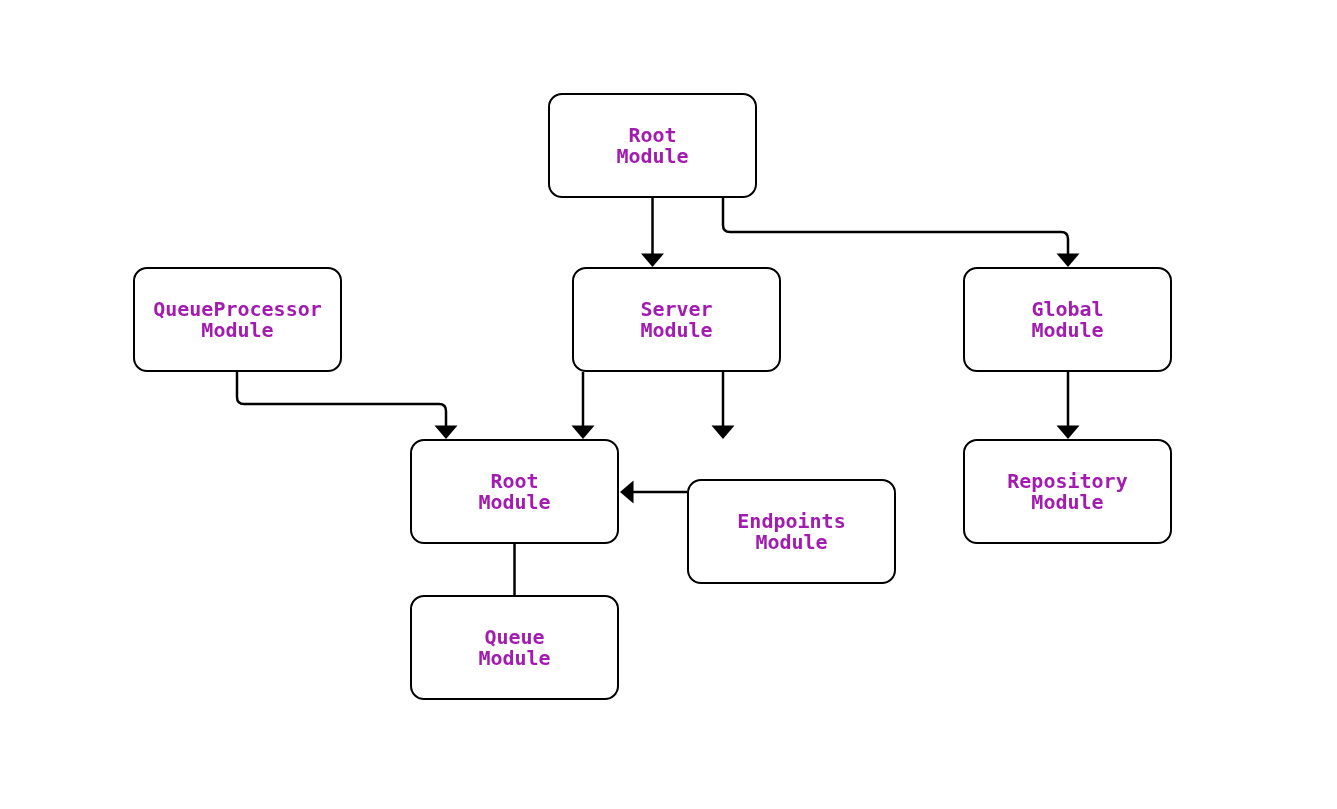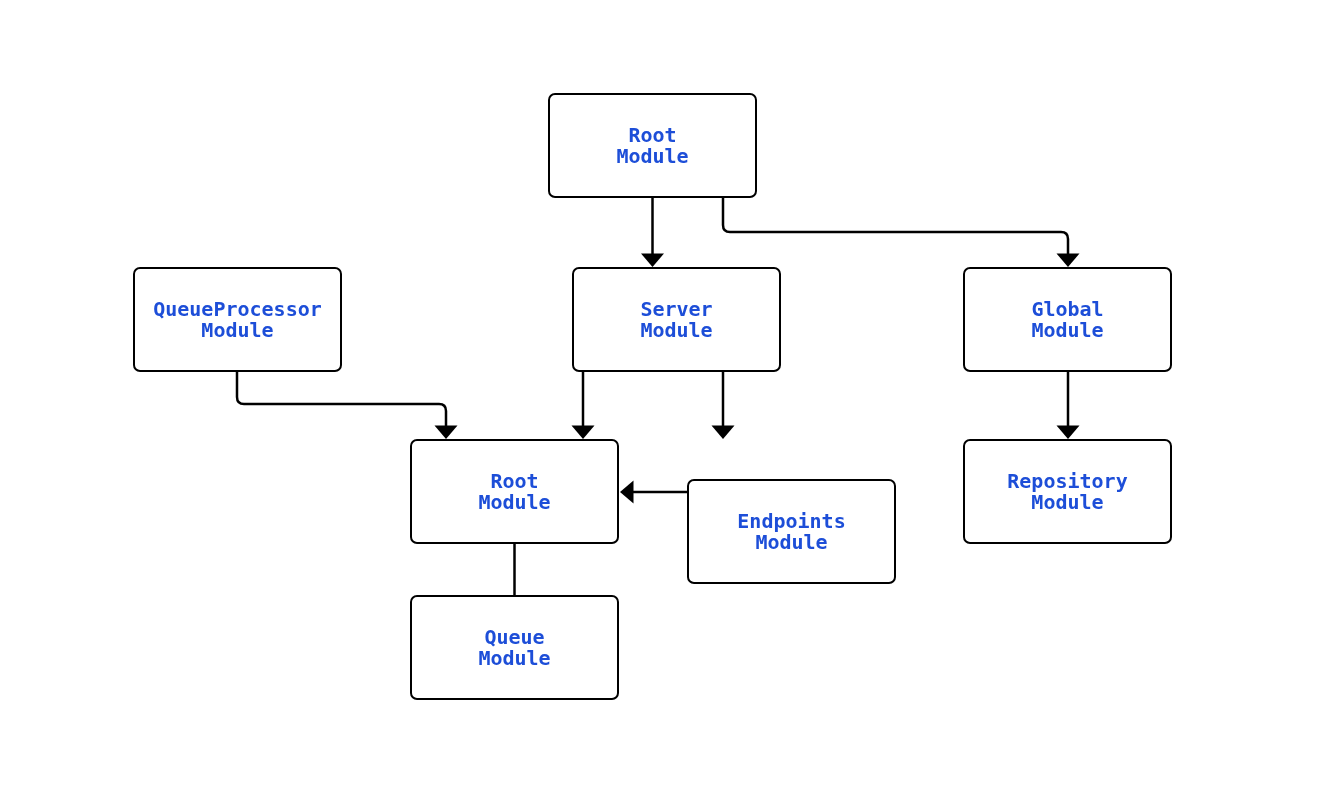--- a/index.html
+++ b/index.html
@@ -31,29 +31,29 @@
     fill: #000000;
     stroke: none;
   }
   .node {
     position: absolute;
     box-sizing: border-box;
     width: 209px;
     height: 105px;
     background: #ffffff;
     border: 2.5px solid #000000;
-    border-radius: 7px;
+    border-radius: 14px;
     display: flex;
     align-items: center;
     justify-content: center;
     text-align: center;
     font-weight: bold;
     font-size: 20px;
     line-height: 21px;
-    color: #1d4ed8;
+    color: #a21caf;
     white-space: pre-line;
   }
   .node-root          { left: 548px; top: 93px;  }
   .node-queueprocessor{ left: 133px; top: 267px; text-align: center; }
   .node-server        { left: 548px; top: 267px; margin-left: 24px; }
   .node-global        { left: 963px; top: 267px; }
   .node-core          { left: 410px; top: 439px; }
   .node-endpoints     { left: 687px; top: 439px; margin-top: 40px; }
   .node-repository    { left: 963px; top: 439px; }
   .node-queue         { left: 410px; top: 595px; }

